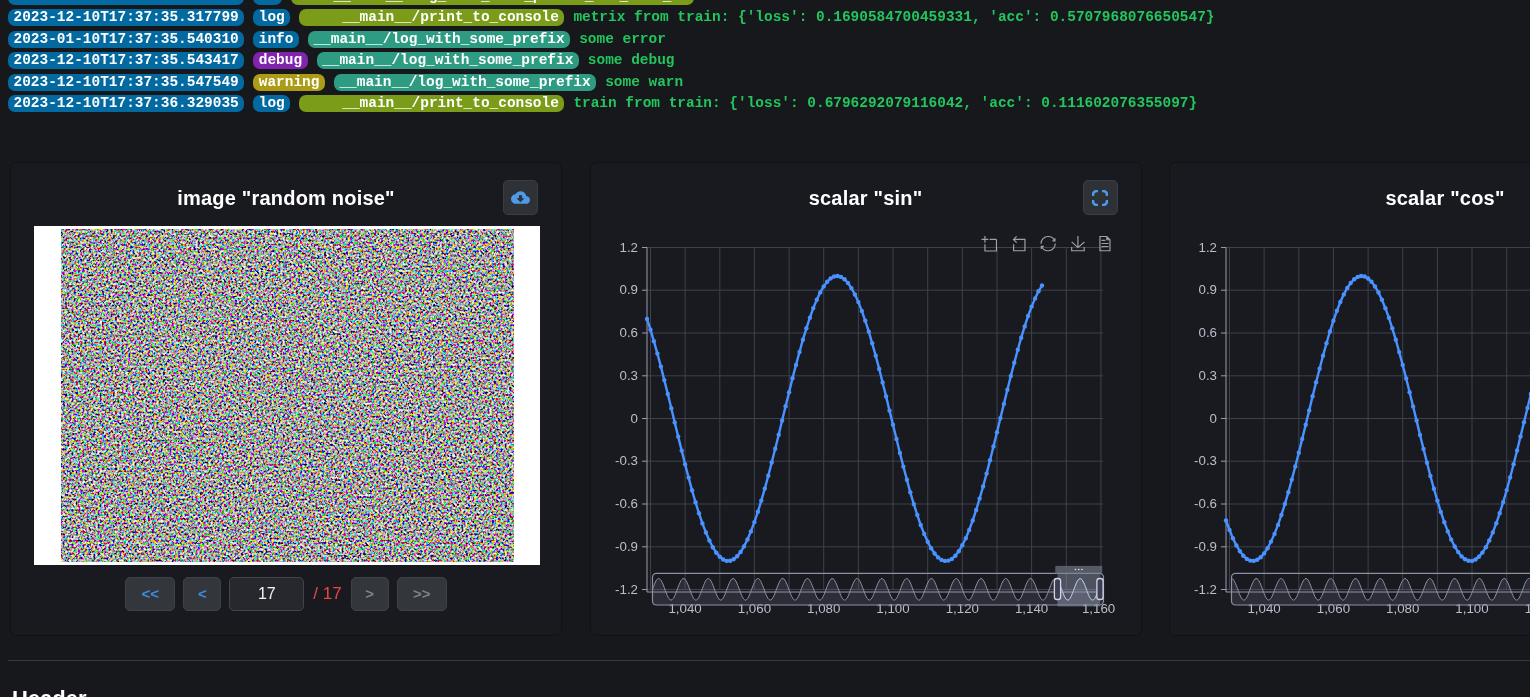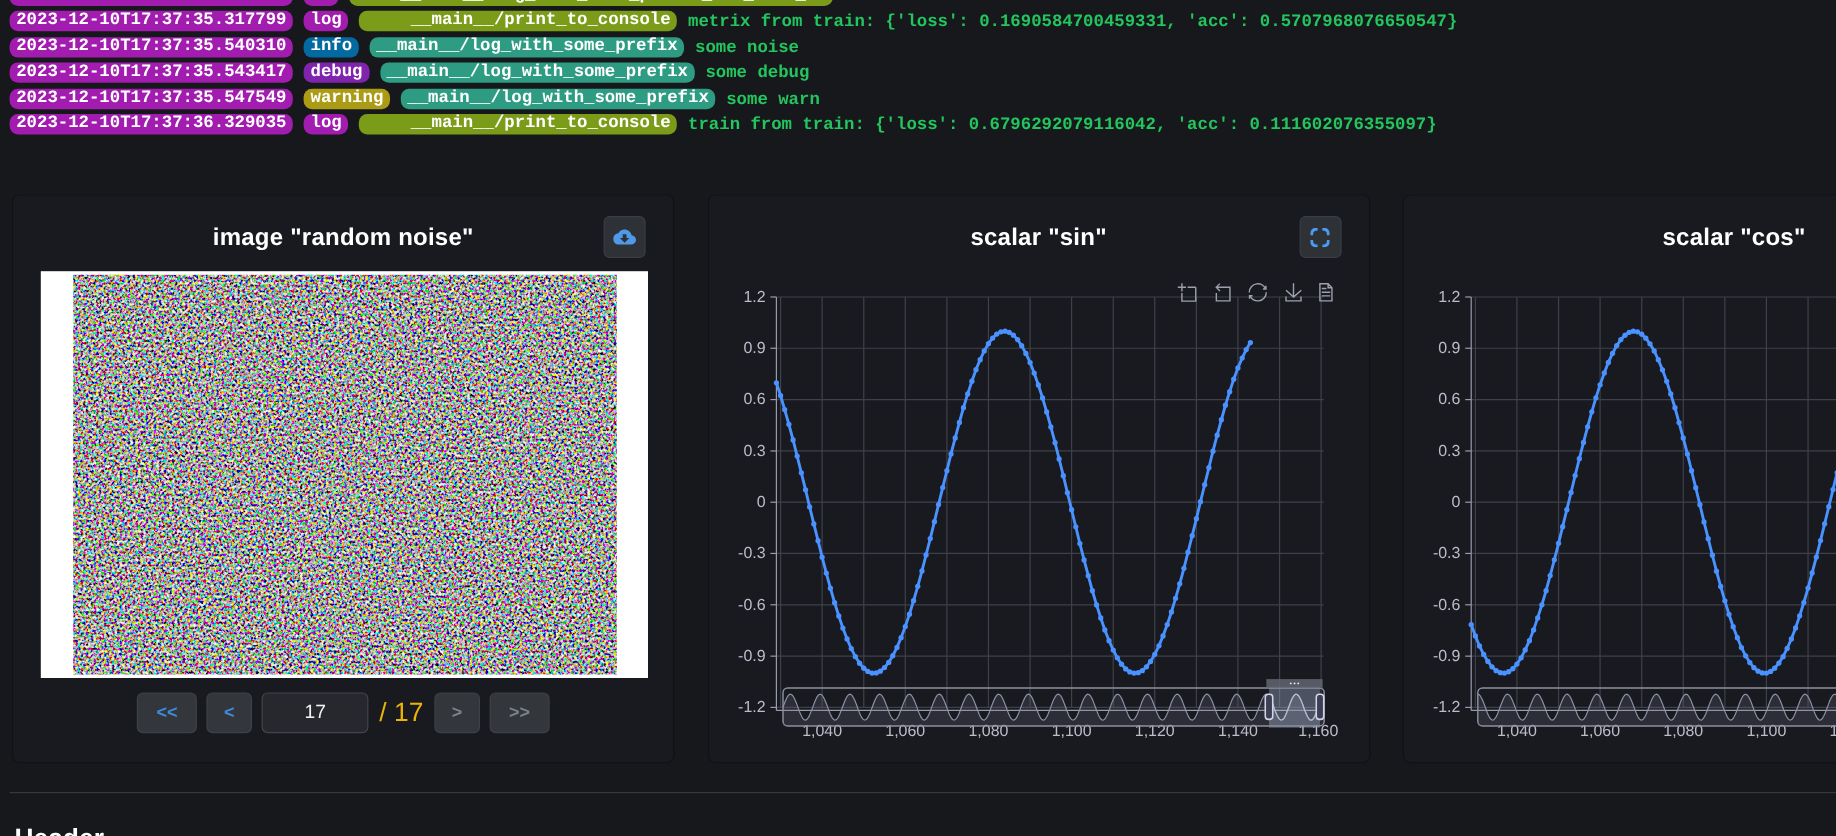--- a/index.html
+++ b/index.html
@@ -1,50 +1,50 @@
 <!DOCTYPE html>
 <html><head><meta charset="utf-8">
 <style>
 * { margin:0; padding:0; box-sizing:border-box; }
 html,body { width:1530px; height:697px; overflow:hidden; background:#17181c; }
 body { font-family:"Liberation Sans", sans-serif; position:relative; }
 .logs { position:absolute; left:0; top:-12px; font-family:"Liberation Mono", monospace; font-size:14.45px; font-weight:bold; color:#e8e8e8; }
 .lr { height:21.45px; padding-left:8px; white-space:nowrap; }
 .pill { display:inline-block; height:17px; line-height:16px; border-radius:7px; padding:0 5.5px; margin-right:9px; color:#fff; vertical-align:middle; }
-.ts,.lvl-log { background:#a21caf; }
+.ts,.lvl-log { background:#0369a1; }
 .lvl-ok { background:#2da044; }
 .lvl-info { background:#0369a1; }
 .lvl-debug { background:#8024ad; }
 .lvl-warning { background:#ac9c15; }
 .lvl-error { background:#b92626; }
 .src-olive { background:#7b9c18;padding-left:43px; }
 .src-teal { background:#2e9c82; }
 .msg { color:#22c55e; }
 .cards { position:absolute; left:10px; top:161.5px; display:flex; gap:27.5px; }
 .card { position:relative; width:552px; height:474px; flex:none; background:#191a20; border:1px solid #111217; border-radius:6px; }
 .title { position:absolute; top:24px; width:100%; text-align:center; color:#fff; font-size:20px; font-weight:bold; letter-spacing:0.2px; }
 .iconbtn { position:absolute; top:17.5px; right:23px; width:35px; height:35px; background:#2e3136; border:1px solid #3a3d44; border-radius:5px; display:flex; align-items:center; justify-content:center; }
 .imgwrap { position:absolute; left:23px; top:63.5px; width:506px; height:339px; background:#fff; }
 .noise { position:absolute; left:27px; top:3px; }
 .pager { position:absolute; left:0; top:414px; width:100%; display:flex; justify-content:center; align-items:center; gap:8px; font-size:16px; }
 .pbtn { height:34px; background:#33363b; border:1px solid #3e4147; border-radius:5px; color:#7d828a; font-weight:bold; display:flex; align-items:center; justify-content:center; font-size:15px; }
 .pbtn.b2 { width:50px; }
 .pbtn.b1 { width:38px; }
 .pbtn.en { color:#3f8cdf; }
-.pinput { width:89px; height:34px; background:#26282d; border:1px solid #41444a; border-radius:5px; color:#f2f2f2; font-size:16px; text-align:center; line-height:32px; }
-.ptext { color:#eab308; font-size:22px; margin:0 1px; }
+.pinput { width:75px; height:34px; background:#26282d; border:1px solid #41444a; border-radius:5px; color:#f2f2f2; font-size:16px; text-align:center; line-height:32px; }
+.ptext { color:#ef4444; font-size:17px; margin:0 1px; }
 .chart { position:absolute; left:0; top:0; }
 .hr { position:absolute; left:8px; top:659.8px; width:1522px; height:1.2px; background:#35383f; }
 .bighead { position:absolute; left:12px; top:685.5px; color:#fff; font-size:22px; font-weight:bold; }
 </style></head>
 <body>
 <div class="logs">
     <div class="lr" style="position:relative;top:-0.5px"><span class="pill ts">2023-12-10T17:37:35.317791</span><span class="pill lvl-log">ok</span><span class="pill src-olive">__main__/log_with_some_prefix_and_more_st</span></div>
     <div class="lr"><span class="pill ts">2023-12-10T17:37:35.317799</span><span class="pill lvl-log">log</span><span class="pill src-olive">__main__/print_to_console</span><span class="msg">metrix from train: {'loss': 0.1690584700459331, 'acc': 0.5707968076650547}</span></div>
-    <div class="lr"><span class="pill ts">2023-12-10T17:37:35.540310</span><span class="pill lvl-info">info</span><span class="pill src-teal">__main__/log_with_some_prefix</span><span class="msg">some noise</span></div>
+    <div class="lr"><span class="pill ts">2023-01-10T17:37:35.540310</span><span class="pill lvl-info">info</span><span class="pill src-teal">__main__/log_with_some_prefix</span><span class="msg">some error</span></div>
     <div class="lr"><span class="pill ts">2023-12-10T17:37:35.543417</span><span class="pill lvl-debug">debug</span><span class="pill src-teal">__main__/log_with_some_prefix</span><span class="msg">some debug</span></div>
     <div class="lr"><span class="pill ts">2023-12-10T17:37:35.547549</span><span class="pill lvl-warning">warning</span><span class="pill src-teal">__main__/log_with_some_prefix</span><span class="msg">some warn</span></div>
     <div class="lr"><span class="pill ts">2023-12-10T17:37:36.329035</span><span class="pill lvl-log">log</span><span class="pill src-olive">__main__/print_to_console</span><span class="msg">train from train: {'loss': 0.6796292079116042, 'acc': 0.111602076355097}</span></div>
   </div>
 <div class="cards">
   <div class="card">
     <div class="title">image "random noise"</div>
     <div class="iconbtn">
         <svg width="19" height="19" viewBox="0 0 24 24">
           <path fill="#4f9ae8" fill-rule="evenodd" d="M19.35,10.04C18.67,6.59,15.64,4,12,4C9.11,4,6.6,5.64,5.35,8.04C2.34,8.36,0,10.91,0,14c0,3.31,2.69,6,6,6h13c2.76,0,5-2.24,5-5C24,12.36,21.95,10.22,19.35,10.04z M17,13l-5,5l-5-5h3V9h4v4H17z"></path>

